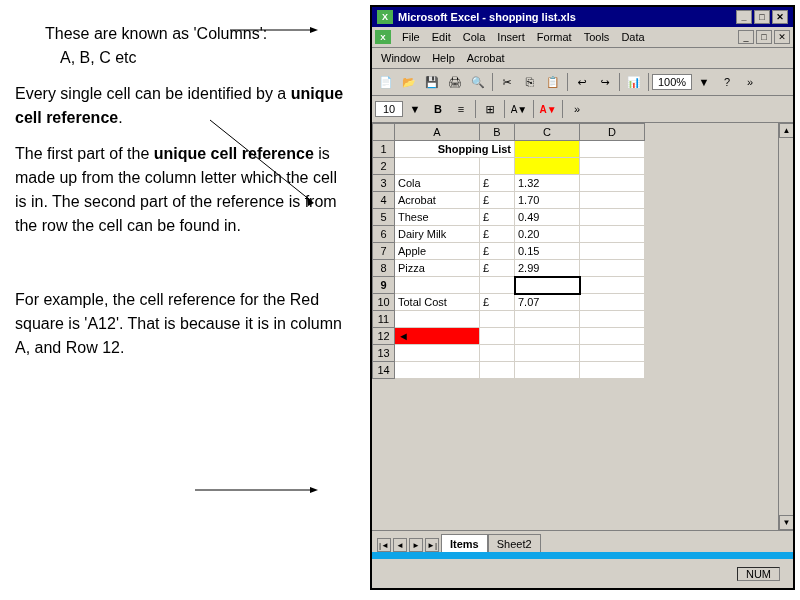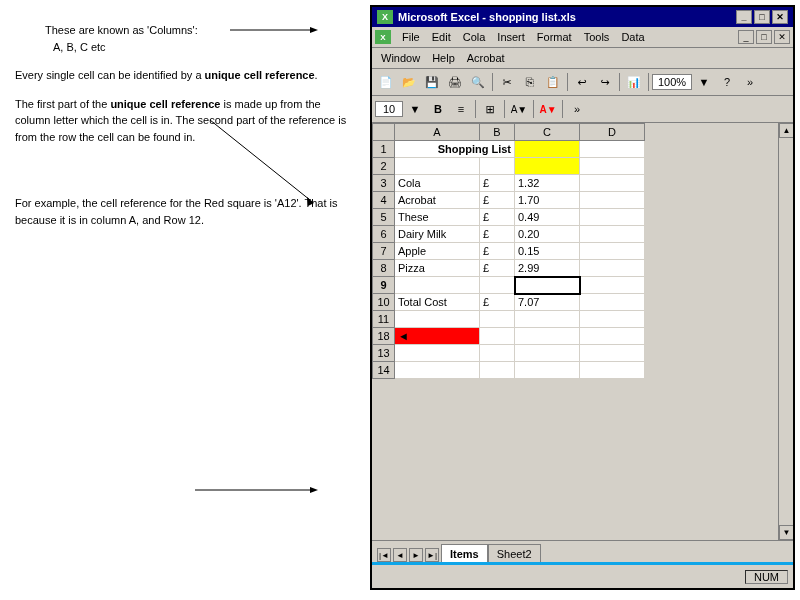--- a/index.html
+++ b/index.html
@@ -21,21 +21,21 @@
       width: 365px;
       height: 600px;
       padding: 10px 15px;
     }
 
     .annotation-block {
       margin-bottom: 12px;
     }
 
     .annotation-block p {
-      font-size: 11px;
+      font-size: 16px;
       line-height: 1.5;
     }
 
     .bold { font-weight: bold; }
 
     
     .arrows-svg {
       position: absolute;
       left: 0;
       top: 0;
@@ -338,28 +338,28 @@
     }
 
     .sheet-tab.active {
       background: #fff;
       font-weight: bold;
     }
 
     
     .status-bar {
       background: #d4d0c8;
-      border-top: 3px solid #0ea5e9;
+      border-top: 7px solid #0ea5e9;
       display: flex;
       align-items: center;
       justify-content: flex-end;
-      padding: 1px 5px;
-      font-size: 11px;
-      flex-shrink: 0;
-      height: 26px;
+      padding: 1px 13px;
+      font-size: 11px;
+      flex-shrink: 0;
+      height: 36px;
     }
 
     .status-num {
       background: #d4d0c8;
       border: 1px inset #808080;
       padding: 0 8px;
       font-size: 11px;
     }
 
     
@@ -410,21 +410,21 @@
 
     <line x1="210" y1="120" x2="310" y2="200" stroke="#000" stroke-width="1"></line>
     <polygon points="307,197 314,203 308,206" fill="#000"></polygon>
 
     <line x1="195" y1="490" x2="310" y2="490" stroke="#000" stroke-width="1"></line>
     <polygon points="310,487 318,490 310,493" fill="#000"></polygon>
   </svg>
 
   <div class="annotation-block" style="margin-top:12px; margin-left:30px;">
     <p>These are known as 'Columns':</p>
-    <p style="margin-left:8px;">A, B, C etc</p>
+    <p style="margin-left:15px;">A, B, C etc</p>
   </div>
 
 
 
   <div class="annotation-block" style="margin-top:10px;">
     <p>Every single cell can be identified by a <span class="bold">unique cell reference</span>.</p>
   </div>
 
   <div class="annotation-block" style="margin-top:10px;">
     <p>The first part of the <span class="bold">unique cell reference</span> is made up from the column letter which the cell is in. The second part of the reference is from the row the cell can be found in.</p>
@@ -611,21 +611,21 @@
 
           <tr>
             <td class="row-header">11</td>
             <td class="cell"></td>
             <td class="cell"></td>
             <td class="cell"></td>
             <td class="cell"></td>
           </tr>
 
           <tr>
-            <td class="row-header">18</td>
+            <td class="row-header">12</td>
             <td class="cell red-bg">◄</td>
             <td class="cell"></td>
             <td class="cell"></td>
             <td class="cell"></td>
           </tr>
 
           <tr>
             <td class="row-header">13</td>
             <td class="cell"></td>
             <td class="cell"></td>

